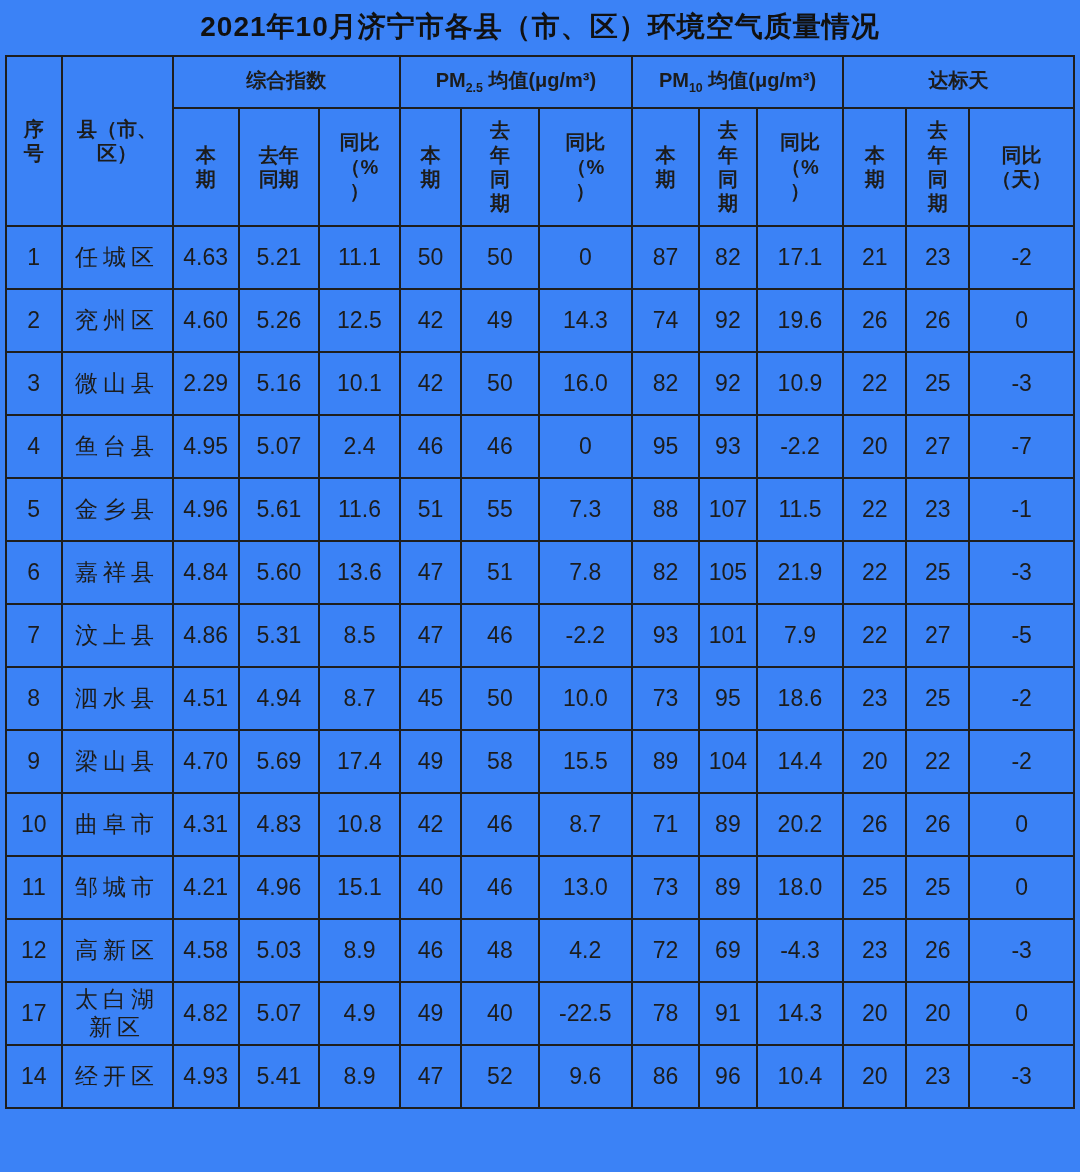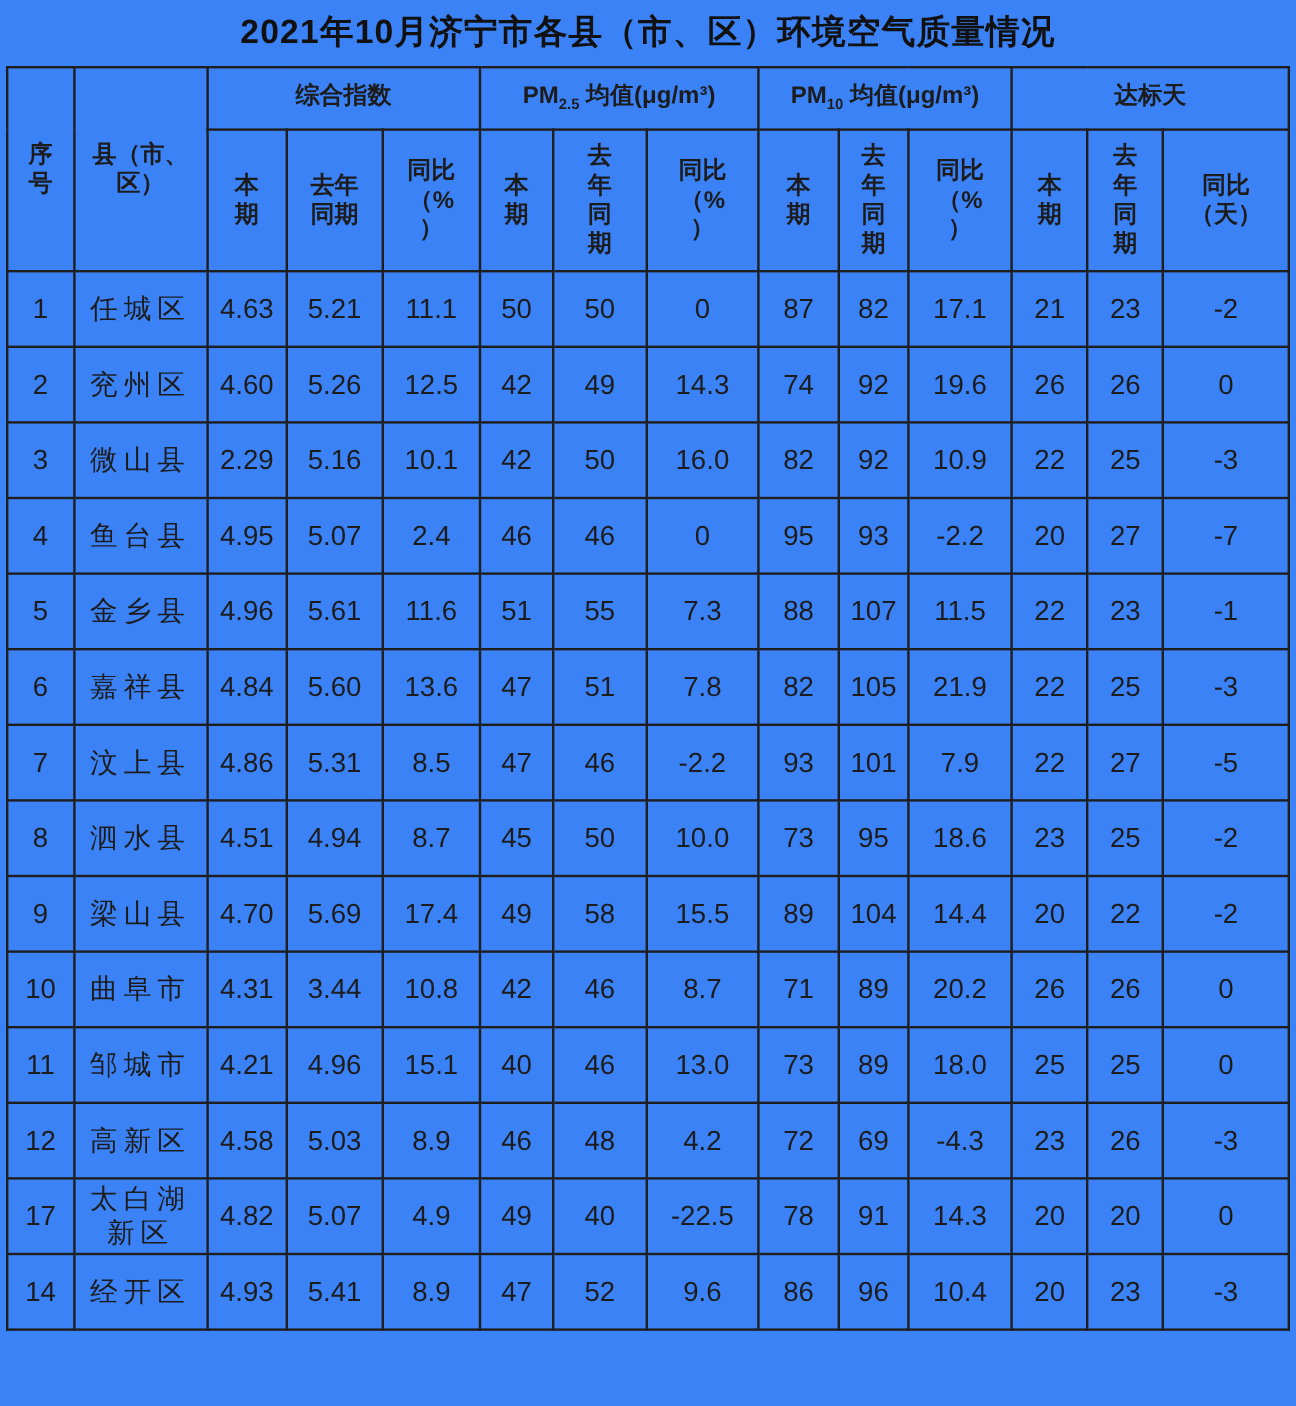--- a/index.html
+++ b/index.html
@@ -274,21 +274,21 @@
           <td>104</td>
           <td>14.4</td>
           <td>20</td>
           <td>22</td>
           <td>-2</td>
         </tr>
         <tr>
           <td>10</td>
           <td class="name-cell">曲阜市</td>
           <td>4.31</td>
-          <td>3.44</td>
+          <td>4.83</td>
           <td>10.8</td>
           <td>42</td>
           <td>46</td>
           <td>8.7</td>
           <td>71</td>
           <td>89</td>
           <td>20.2</td>
           <td>26</td>
           <td>26</td>
           <td>0</td>

